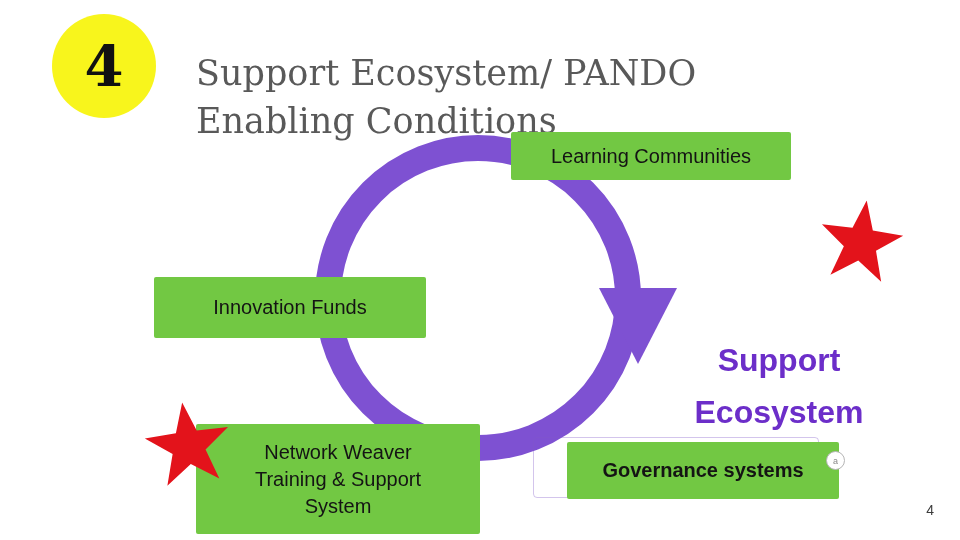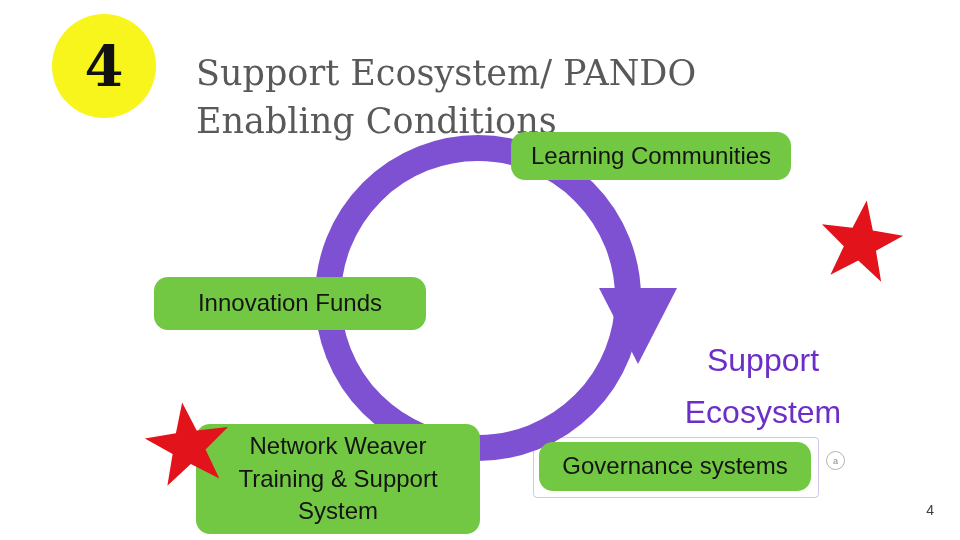--- a/index.html
+++ b/index.html
@@ -30,44 +30,44 @@
     margin-top:27px;
   }
   
   .ring-svg{position:absolute;left:0;top:0;z-index:1;}
   .ring-circle{fill:none;stroke:var(--purple-ring,#7E51D2);stroke-width:26px;}
   .ring-arrow{fill:var(--purple-ring,#7E51D2);}
   
   .gbox{
     position:absolute;z-index:2;
     background:var(--green,#72C843);
-    border-radius:14px;
+    border-radius:2px;
     display:flex;align-items:center;justify-content:center;
     text-align:center;
-    font-size:24px;color:#141414;
+    font-size:20px;color:#141414;
     white-space:pre-line;
     line-height:1.35;
   }
   .box-data{left:164px;top:159px;width:277px;height:77px;}
   .box-learning{left:511px;top:132px;width:280px;height:48px;}
   .box-comm{left:589px;top:214px;width:287px;height:77px;}
-  .box-innov{left:154px;top:277px;width:272px;height:53px;}
+  .box-innov{left:154px;top:277px;width:272px;height:61px;}
   .box-network{left:196px;top:384px;width:284px;height:110px;margin-top:40px;}
-  .box-gov{left:539px;top:442px;width:272px;height:49px;}
+  .box-gov{left:567px;top:442px;width:272px;height:57px;font-weight:bold;}
   
   .star{position:absolute;z-index:3;}
   .star svg{display:block;}
   .star-right{left:818px;top:200px;width:86px;height:82px;transform:rotate(8deg);}
   .star-left{left:144px;top:402px;width:88px;height:84px;transform:rotate(-8deg);}
   .star-shape{fill:var(--star-red,#E3131B);}
   
   .support-label{
-    position:absolute;left:652px;top:334px;width:222px;z-index:2;
+    position:absolute;left:668px;top:334px;width:222px;z-index:2;
     text-align:center;
-    font-size:32px;font-weight:400;
+    font-size:32px;font-weight:700;
     color:var(--purple-text,#6C2EC9);
     white-space:pre-line;
     line-height:52px;
   }
   
   .selection-outline{
     position:absolute;left:533px;top:437px;width:284px;height:59px;z-index:1;
     border:1px solid rgba(130,90,200,0.35);
     border-radius:4px;
   }

